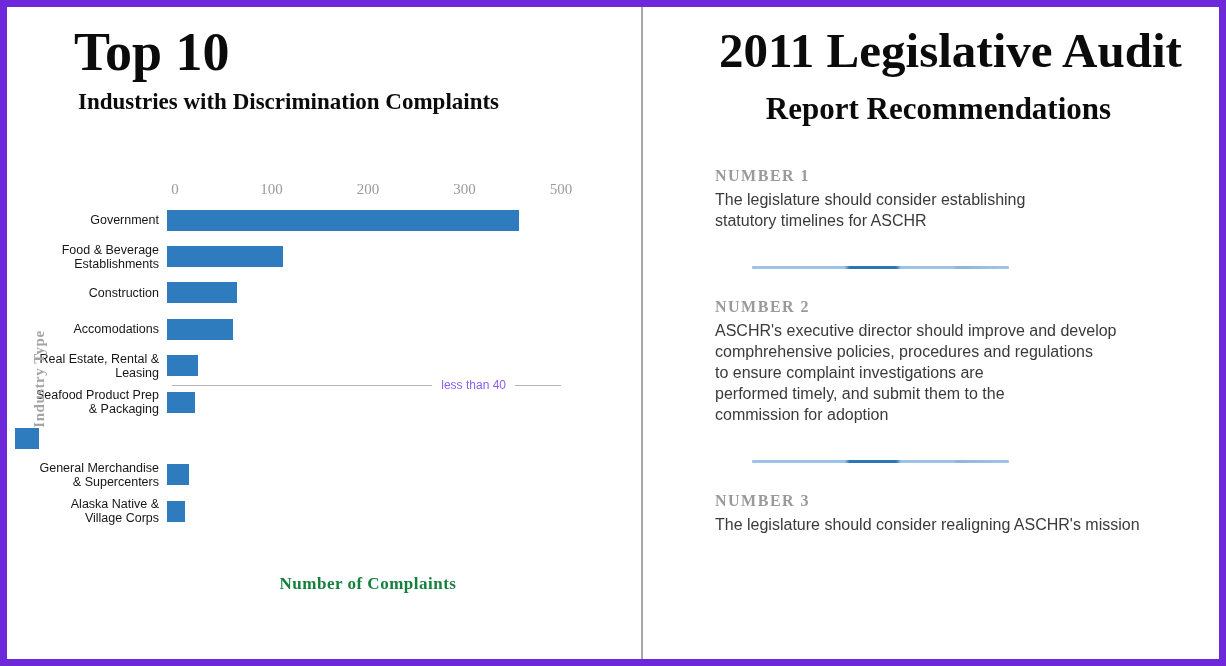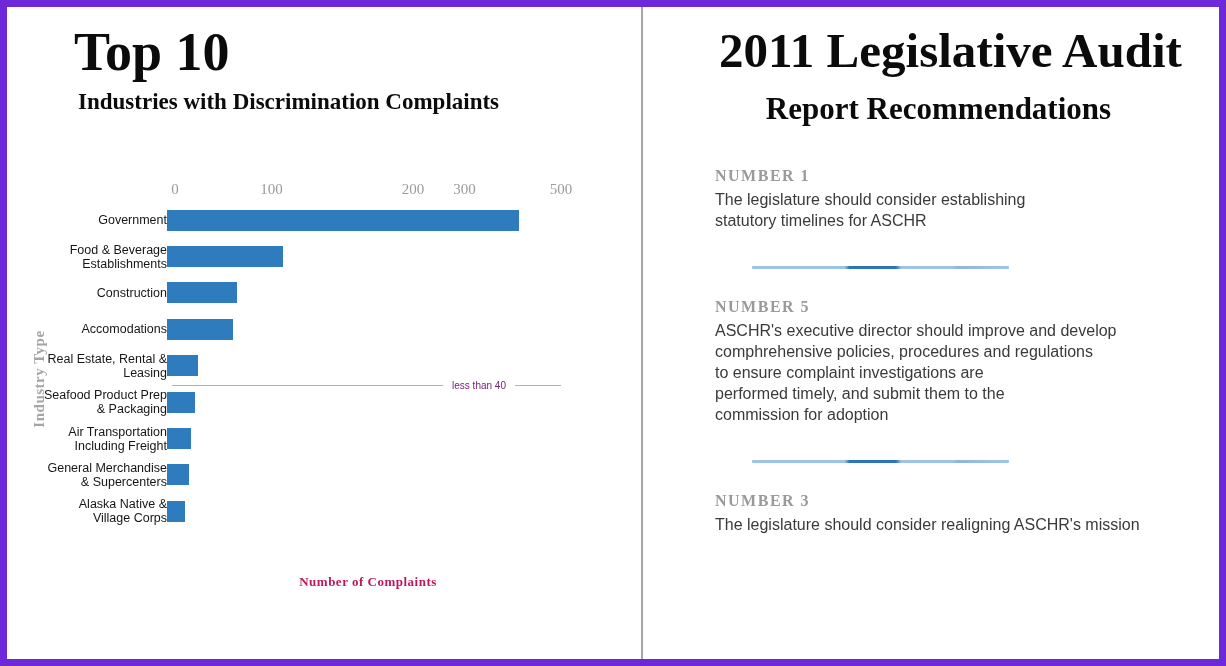--- a/index.html
+++ b/index.html
@@ -28,43 +28,43 @@
   }
   .chart { position:absolute; left:0; top:0; width:635px; height:666px; }
   .x-axis { position:absolute; left:168px; top:174px; width:386px; height:18px; }
   .x-tick {
     position:absolute; transform:translateX(-50%);
     font-family:"Liberation Serif", serif; font-size:15px; color:#9b9b9b;
   }
   .chart-rows { position:absolute; left:8px; top:195px; width:546px; }
   .chart-row { display:flex; align-items:center; height:36.4px; }
   .row-label {
-    width:152px; text-align:right;
+    width:152px; padding-right:8px; text-align:right;
     font-size:12.5px; line-height:14px; color:#161616; white-space:pre-line;
   }
   .row-track { position:relative; width:386px; height:21px; }
   .row-bar { position:absolute; left:0; top:0; height:21px; }
   .threshold {
     position:absolute; left:165px; top:371px; width:389px; height:14px;
     display:flex; align-items:center;
   }
   .threshold .line { height:0; border-top:1px solid #b3b3b3; }
   .threshold .line.long { flex:1; }
   .threshold .line.short { width:46px; }
-  .threshold .txt { margin:0 9px; font-size:10px; color:#701a75; white-space:nowrap; }
+  .threshold .txt { margin:0 9px; font-size:12px; color:#8b5cf6; white-space:nowrap; }
   .y-axis-title {
     position:absolute; left:24px; top:425px; width:106px; text-align:center;
     transform:rotate(-90deg); transform-origin:0 0;
     font-family:"Liberation Serif", serif; font-weight:bold;
     font-size:15px; color:#a5a5a5; letter-spacing:0.5px;
   }
   .x-axis-title {
     position:absolute; left:168px; top:567px; width:386px; text-align:center;
     font-family:"Liberation Serif", serif; font-weight:bold;
-    font-size:13px; color:#be185d; letter-spacing:0.5px;
+    font-size:17px; color:#15803d; letter-spacing:0.5px;
   }
 
   
   .right-title {
     position:absolute; left:0; top:16px; width:100%; text-align:center;
     font-family:"Liberation Serif", serif; font-weight:bold;
     font-size:49px; line-height:56px; color:#0b0b0b;margin-left:12px;
   }
   .right-subtitle {
     position:absolute; left:0; top:84px; width:100%; text-align:center;
@@ -96,21 +96,21 @@
 <div class="page">
 
   <section class="panel panel-left">
     <h1 class="left-title">Top 10</h1>
     <h2 class="left-subtitle">Industries with Discrimination Complaints</h2>
 
     <div class="chart">
       <div class="x-axis">
           <span class="x-tick" style="left: 0%;">0</span>
           <span class="x-tick" style="left: 25%;">100</span>
-          <span class="x-tick" style="left: 50%; margin-left: 45px;">200</span>
+          <span class="x-tick" style="left: 50%;">200</span>
           <span class="x-tick" style="left: 75%;">300</span>
           <span class="x-tick" style="left: 100%;">500</span>
         </div>
       <div class="chart-rows">
           <div class="chart-row">
             <div class="row-label">Government</div>
             <div class="row-track">
               <div class="row-bar" style="width: 91.25%; background: rgb(46, 124, 189);"></div>
             </div>
           </div>
@@ -141,22 +141,20 @@
             </div>
           </div>
           <div class="chart-row">
             <div class="row-label">Seafood Product Prep
 &amp; Packaging</div>
             <div class="row-track">
               <div class="row-bar" style="width: 7.25%; background: rgb(46, 124, 189);"></div>
             </div>
           </div>
           <div class="chart-row">
-            <div class="row-label">Air Transportation
-Including Freight</div>
             <div class="row-track">
               <div class="row-bar" style="width: 6.25%; background: rgb(46, 124, 189);"></div>
             </div>
           </div>
           <div class="chart-row">
             <div class="row-label">General Merchandise
 &amp; Supercenters</div>
             <div class="row-track">
               <div class="row-bar" style="width: 5.75%; background: rgb(46, 124, 189);"></div>
             </div>
@@ -189,21 +187,21 @@
 
     <div class="rec-section sec-1">
       <div class="rec-heading">NUMBER 1</div>
       <div class="rec-body">The legislature should consider establishing
 statutory timelines for ASCHR</div>
     </div>
 
     <div class="accent-line accent-line-1" style="background: linear-gradient(90deg, rgb(157, 195, 230) 0%, rgb(157, 195, 230) 36%, rgb(46, 117, 182) 38%, rgb(46, 117, 182) 56%, rgb(157, 195, 230) 58%, rgb(157, 195, 230) 78%, rgba(46, 117, 182, 0.533) 80%, rgb(157, 195, 230) 96%, rgb(157, 195, 230) 100%);"></div>
 
     <div class="rec-section sec-2">
-      <div class="rec-heading">NUMBER 5</div>
+      <div class="rec-heading">NUMBER 2</div>
       <div class="rec-body">ASCHR's executive director should improve and develop
 comphrehensive policies, procedures and regulations
 to ensure complaint investigations are
 performed timely, and submit them to the
 commission for adoption</div>
     </div>
 
     <div class="accent-line accent-line-2" style="background: linear-gradient(90deg, rgb(157, 195, 230) 0%, rgb(157, 195, 230) 36%, rgb(46, 117, 182) 38%, rgb(46, 117, 182) 56%, rgb(157, 195, 230) 58%, rgb(157, 195, 230) 78%, rgba(46, 117, 182, 0.533) 80%, rgb(157, 195, 230) 96%, rgb(157, 195, 230) 100%);"></div>
 
     <div class="rec-section sec-3">

